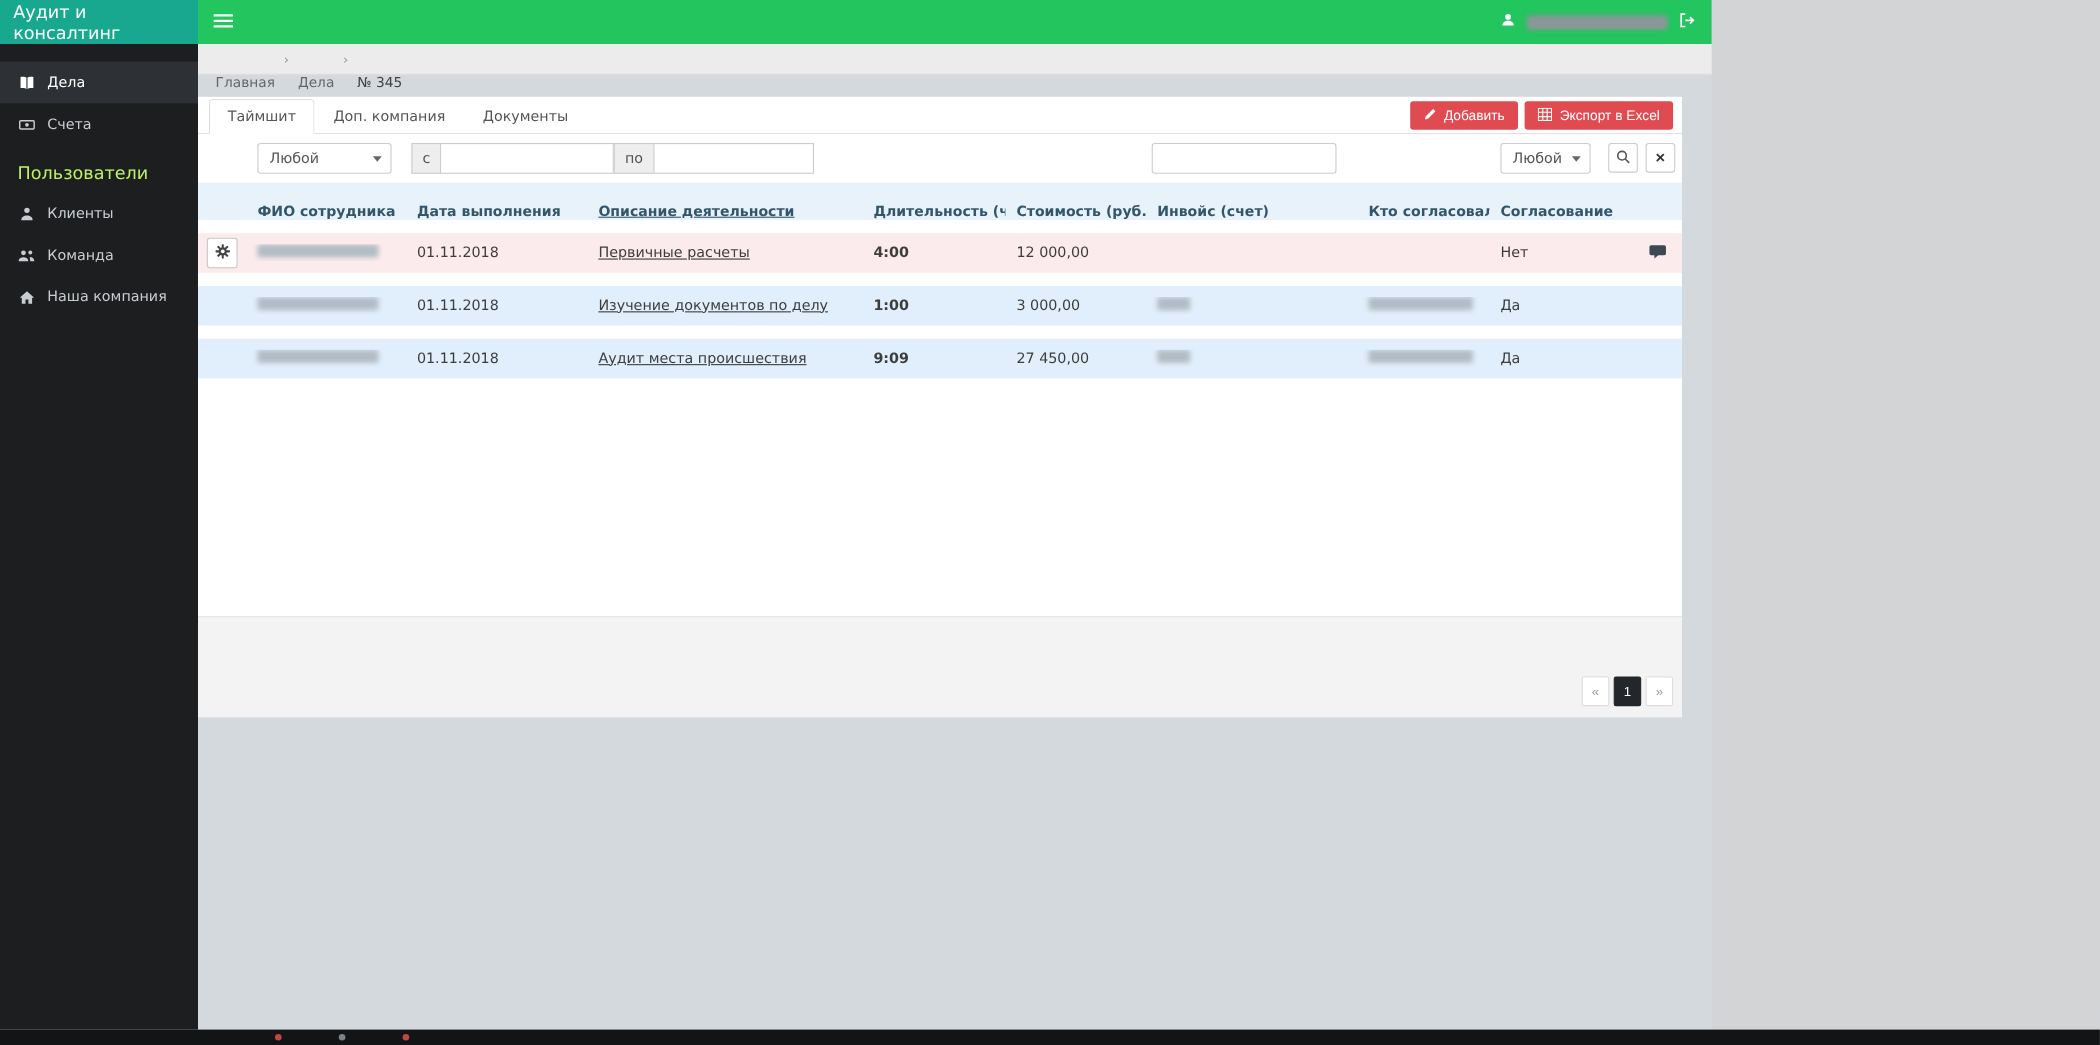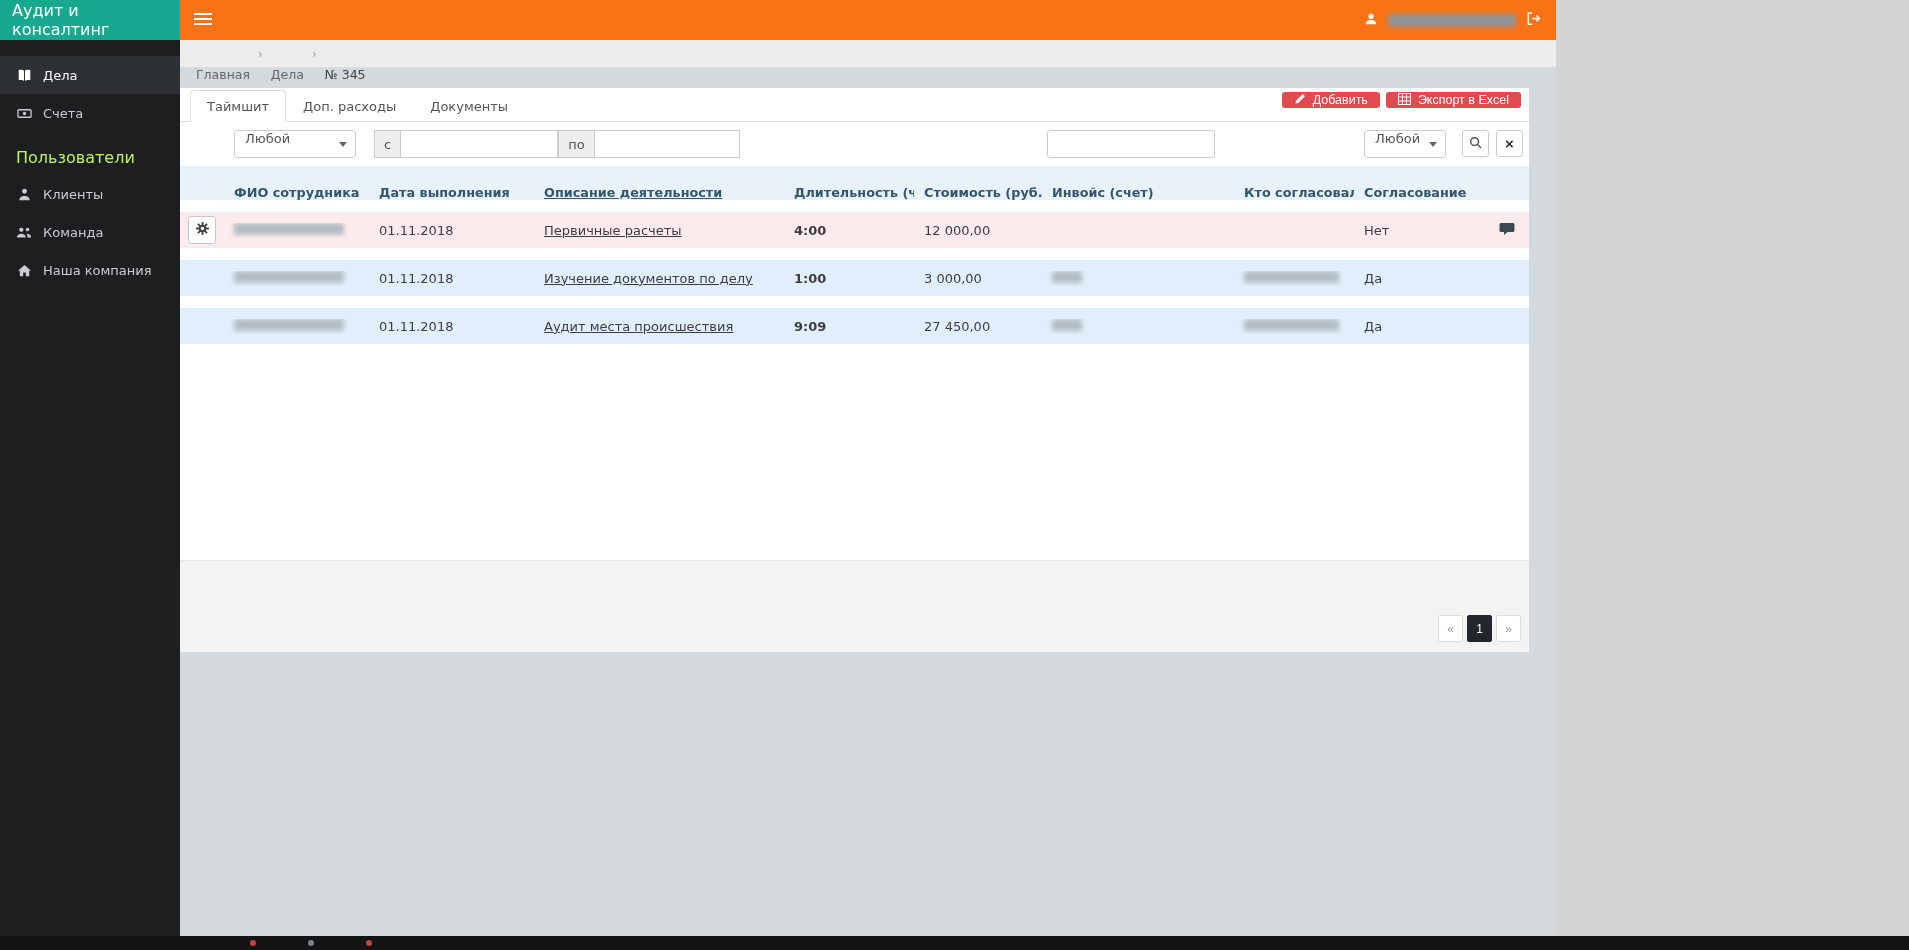--- a/index.html
+++ b/index.html
@@ -7,21 +7,21 @@
   body {
     font-family: "DejaVu Sans", "Liberation Sans", sans-serif;
     background:#d2d4d6;
     color:#333;
     position:relative;
     font-size:13px;
   }
   .window { position:absolute; left:0; top:0; width:1556px; height:936px; background:#d4d9de; }
 
   
-  .navbar { position:absolute; left:0; top:0; right:0; height:40px; background:#f97316; display:flex; align-items:stretch; }
+  .navbar { position:absolute; left:0; top:0; right:0; height:40px; background:#22c55e; display:flex; align-items:stretch; }
   .brand { width:180px; background:#18a88f; color:#fff; font-size:16px; font-weight:500; display:flex; align-items:center; padding-left:12px; cursor:pointer; }
   .nav-toggle { width:46px; background:transparent; border:none; display:flex; align-items:center; justify-content:center; cursor:pointer; }
   .nav-right { margin-left:auto; display:flex; align-items:center; gap:10px; padding-right:14px; }
   .logout-btn { background:transparent; border:none; cursor:pointer; display:flex; align-items:center; }
 
   
   .redacted { display:inline-block; height:12px; border-radius:2px; background:#b2bcc4; filter:blur(2.5px); }
   .redacted.dark { background:#8e959b; height:13px; }
   .w128{width:128px;} .w110{width:110px;} .w30{width:30px;} .w95{width:95px;}
 
@@ -40,26 +40,26 @@
   .breadcrumb .crumb { cursor:pointer;margin-top:41px; }
   .breadcrumb .crumb.current { color:#444; cursor:default; }
 
   .card { position:absolute; left:0; top:48px; width:1349px; height:564px; background:#fff; }
 
   
   .tabs-row { height:34px; border-bottom:1px solid #ddd; display:flex; align-items:flex-end; padding:0 10px; position:relative; }
   .tab { padding:8px 16px 7px; font-size:13px; color:#555; cursor:pointer; border:1px solid transparent; margin-bottom:-1px; }
   .tab.active { background:#fff; border:1px solid #ddd; border-bottom-color:#fff; border-radius:4px 4px 0 0; }
   .actions { position:absolute; right:8px; top:4px; display:flex; gap:6px; }
-  .btn-red { background:#e04b52; color:#fff; border:none; border-radius:3px; height:16px; padding:0 12px; font-size:12.5px; display:flex; align-items:center; gap:7px; cursor:pointer; }
+  .btn-red { background:#e04b52; color:#fff; border:none; border-radius:3px; height:26px; padding:0 12px; font-size:12.5px; display:flex; align-items:center; gap:7px; cursor:pointer; }
 
   
   .filter-row { position:relative; height:44px; background:#fff; }
   .filter-row > * { position:absolute; top:8px; }
-  .sel { height:28px; background:#fff; border:1px solid #ccc; border-radius:3px; font-size:13px; color:#555; display:flex; padding:0 22px 0 10px; cursor:pointer; }
+  .sel { height:28px; background:#fff; border:1px solid #ccc; border-radius:3px; font-size:13px; color:#555; display:flex; align-items:center; padding:0 22px 0 10px; cursor:pointer; }
   .sel .caret { position:absolute; right:8px; top:50%; margin-top:-2px; width:0; height:0; border-left:4px solid transparent; border-right:4px solid transparent; border-top:5px solid #666; }
   .sel-employee { left:54px; width:122px; }
   .sel-approval { left:1184px; width:82px; }
   .dates-group { left:194px; display:flex; }
   .addon { height:28px; display:flex; align-items:center; background:#eee; border:1px solid #ccc; padding:0 9px; font-size:13px; color:#555; }
   .dates-group input { height:28px; border:1px solid #ccc; margin-left:-1px; padding:0 8px; font-size:13px; color:#333; outline:none; }
   .inp-from { width:158px; } .inp-to { width:146px; }
   .txt-input { left:867px; width:168px; height:28px; border:1px solid #ccc; border-radius:3px; padding:0 8px; font-size:13px; outline:none; }
   .icon-btn { width:27px; height:27px; background:#fff; border:1px solid #ccc; border-radius:3px; display:flex; align-items:center; justify-content:center; cursor:pointer; color:#333; }
   .btn-search { left:1282px; }
@@ -192,21 +192,21 @@
       <span class="sep">›</span>
       <span class="crumb">Дела</span>
       <span class="sep">›</span>
       <span class="crumb current">№ 345</span>
     </div>
 
     <section class="card">
 
       <div class="tabs-row">
         <div class="tab active">Таймшит</div>
-        <div class="tab">Доп. расходы</div>
+        <div class="tab">Доп. компания</div>
         <div class="tab">Документы</div>
         <div class="actions">
           <button class="btn-red">
             <span>
               <svg width="12" height="12" viewBox="0 0 14 14" fill="#fff">
                   <path d="M10.3 1.2l2.5 2.5-7.9 7.9-3.2.7.7-3.2z"></path>
                 </svg>
             </span>
             <span>Добавить</span>
           </button>

